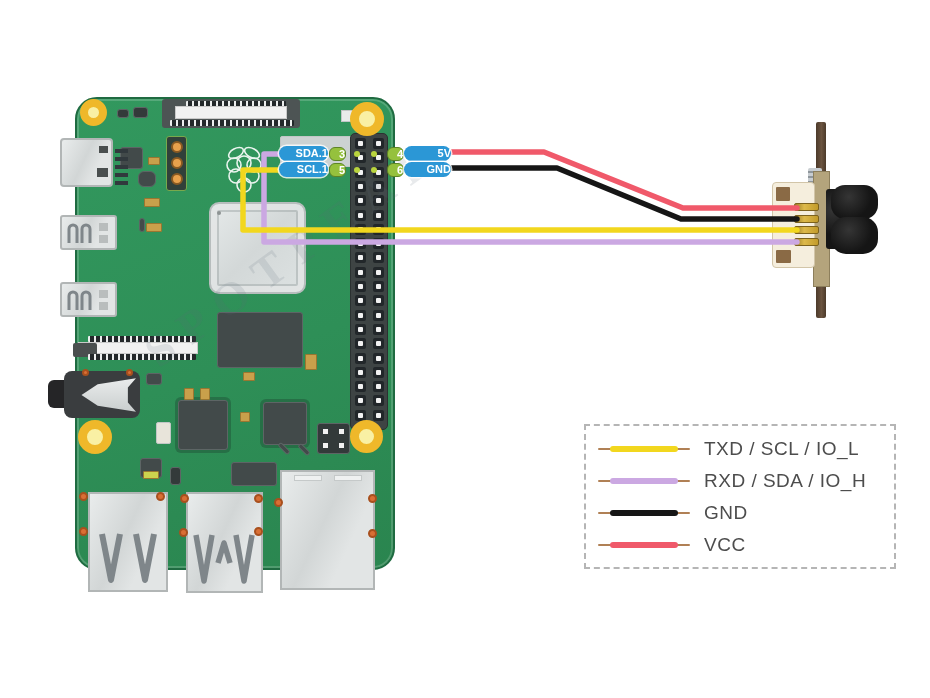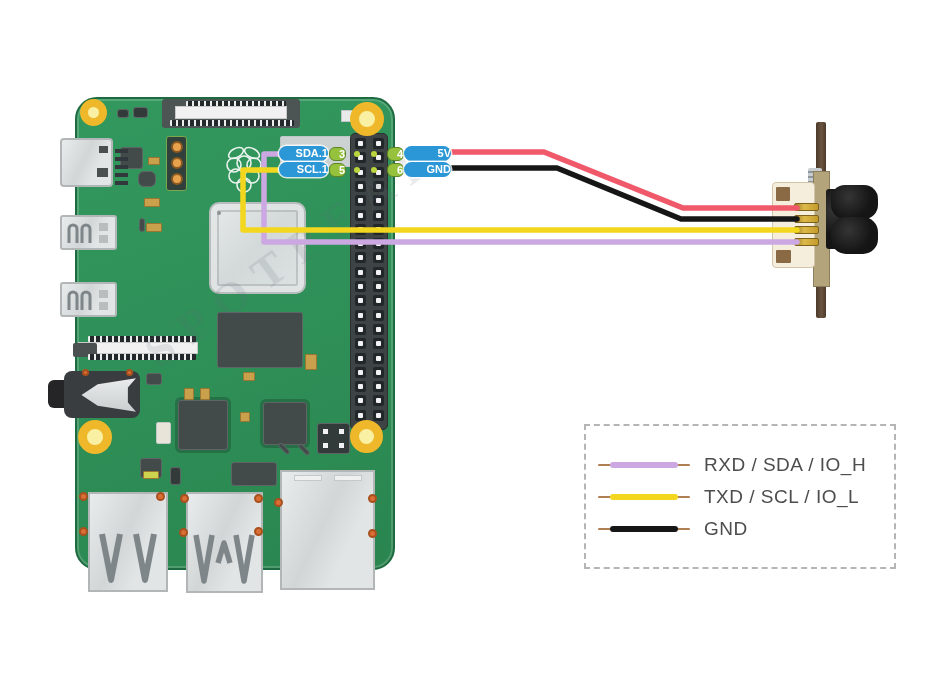--- a/index.html
+++ b/index.html
@@ -310,33 +310,40 @@
   <div class="pill green" style="left: 329px; top: 163px; background: rgb(149, 193, 61);">5</div>
   <div class="pill green" style="left: 387px; top: 147px; background: rgb(149, 193, 61);">4</div>
   <div class="pill green" style="left: 387px; top: 163px; background: rgb(149, 193, 61);">6</div>
   <div class="pill blue" style="left: 404px; top: 146px; width: 47px; background: rgb(43, 151, 214);">5V</div>
   <div class="pill blue" style="left: 404px; top: 162px; width: 47px; background: rgb(43, 151, 214);">GND</div>
 
   <div class="abs legend">
     <div class="legend-row">
       <span class="swatch">
           <span class="stub"></span>
+          <span class="wpill" style="background: rgb(242, 215, 30);"></span>
+        </span>
+      <span class="legend-label">TXD / SCL / IO_L</span>
+    </div>
+    <div class="legend-row">
+      <span class="swatch">
+          <span class="stub"></span>
           <span class="wpill" style="background: rgb(203, 168, 226);"></span>
         </span>
       <span class="legend-label">RXD / SDA / IO_H</span>
-    </div>
-    <div class="legend-row">
-      <span class="swatch">
-          <span class="stub"></span>
-          <span class="wpill" style="background: rgb(242, 215, 30);"></span>
-        </span>
-      <span class="legend-label">TXD / SCL / IO_L</span>
     </div>
     <div class="legend-row">
       <span class="swatch">
           <span class="stub"></span>
           <span class="wpill" style="background: rgb(22, 22, 22);"></span>
         </span>
       <span class="legend-label">GND</span>
     </div>
+    <div class="legend-row">
+      <span class="swatch">
+          <span class="stub"></span>
+          <span class="wpill" style="background: rgb(240, 89, 106);"></span>
+        </span>
+      <span class="legend-label">VCC</span>
+    </div>
   </div>
 
 </div>
 
 </body></html>

